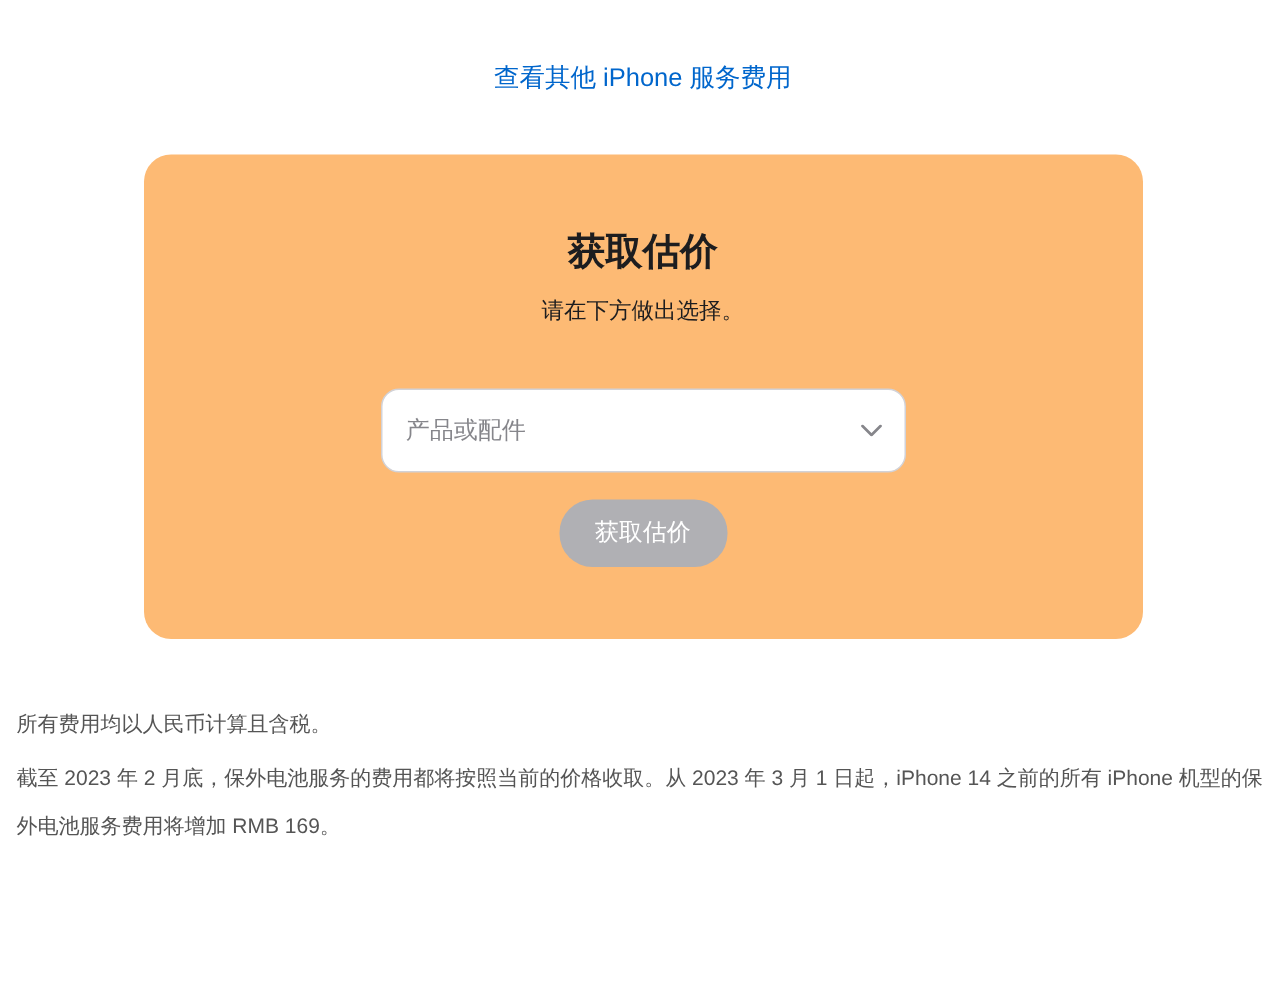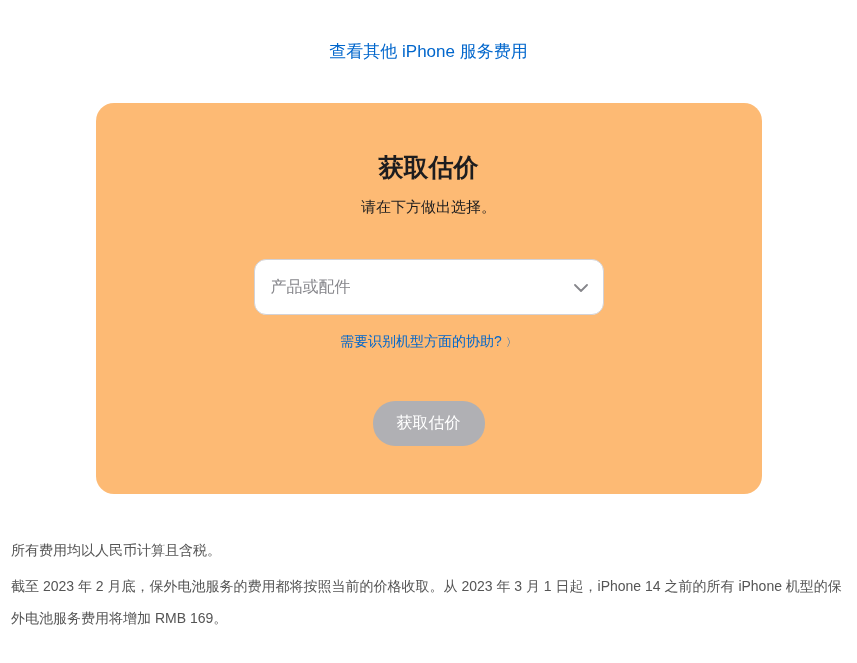--- a/index.html
+++ b/index.html
@@ -127,23 +127,20 @@
         <span>产品或配件</span>
         <span class="chevron">
           <svg width="14" height="8" viewBox="0 0 14 8" fill="none">
             <path d="M1 1L7 7L13 1" stroke="#86868b" stroke-width="1.8" stroke-linecap="round" stroke-linejoin="round"></path>
           </svg>
         </span>
       </div>
     </div>
 
 
-    <div class="help-link">
-      <span>需要识别机型方面的协助?</span><span class="arrow">〉</span>
-    </div>
 
     <button class="submit-btn">获取估价</button>
   </div>
 
   <div class="footer-wrapper">
     <div class="footer">
       <div class="footer-line1">所有费用均以人民币计算且含税。</div>
       <div class="footer-line2">截至 2023 年 2 月底，保外电池服务的费用都将按照当前的价格收取。从 2023 年 3 月 1 日起，iPhone 14 之前的所有 iPhone 机型的保外电池服务费用将增加 RMB 169。</div>
     </div>
 

